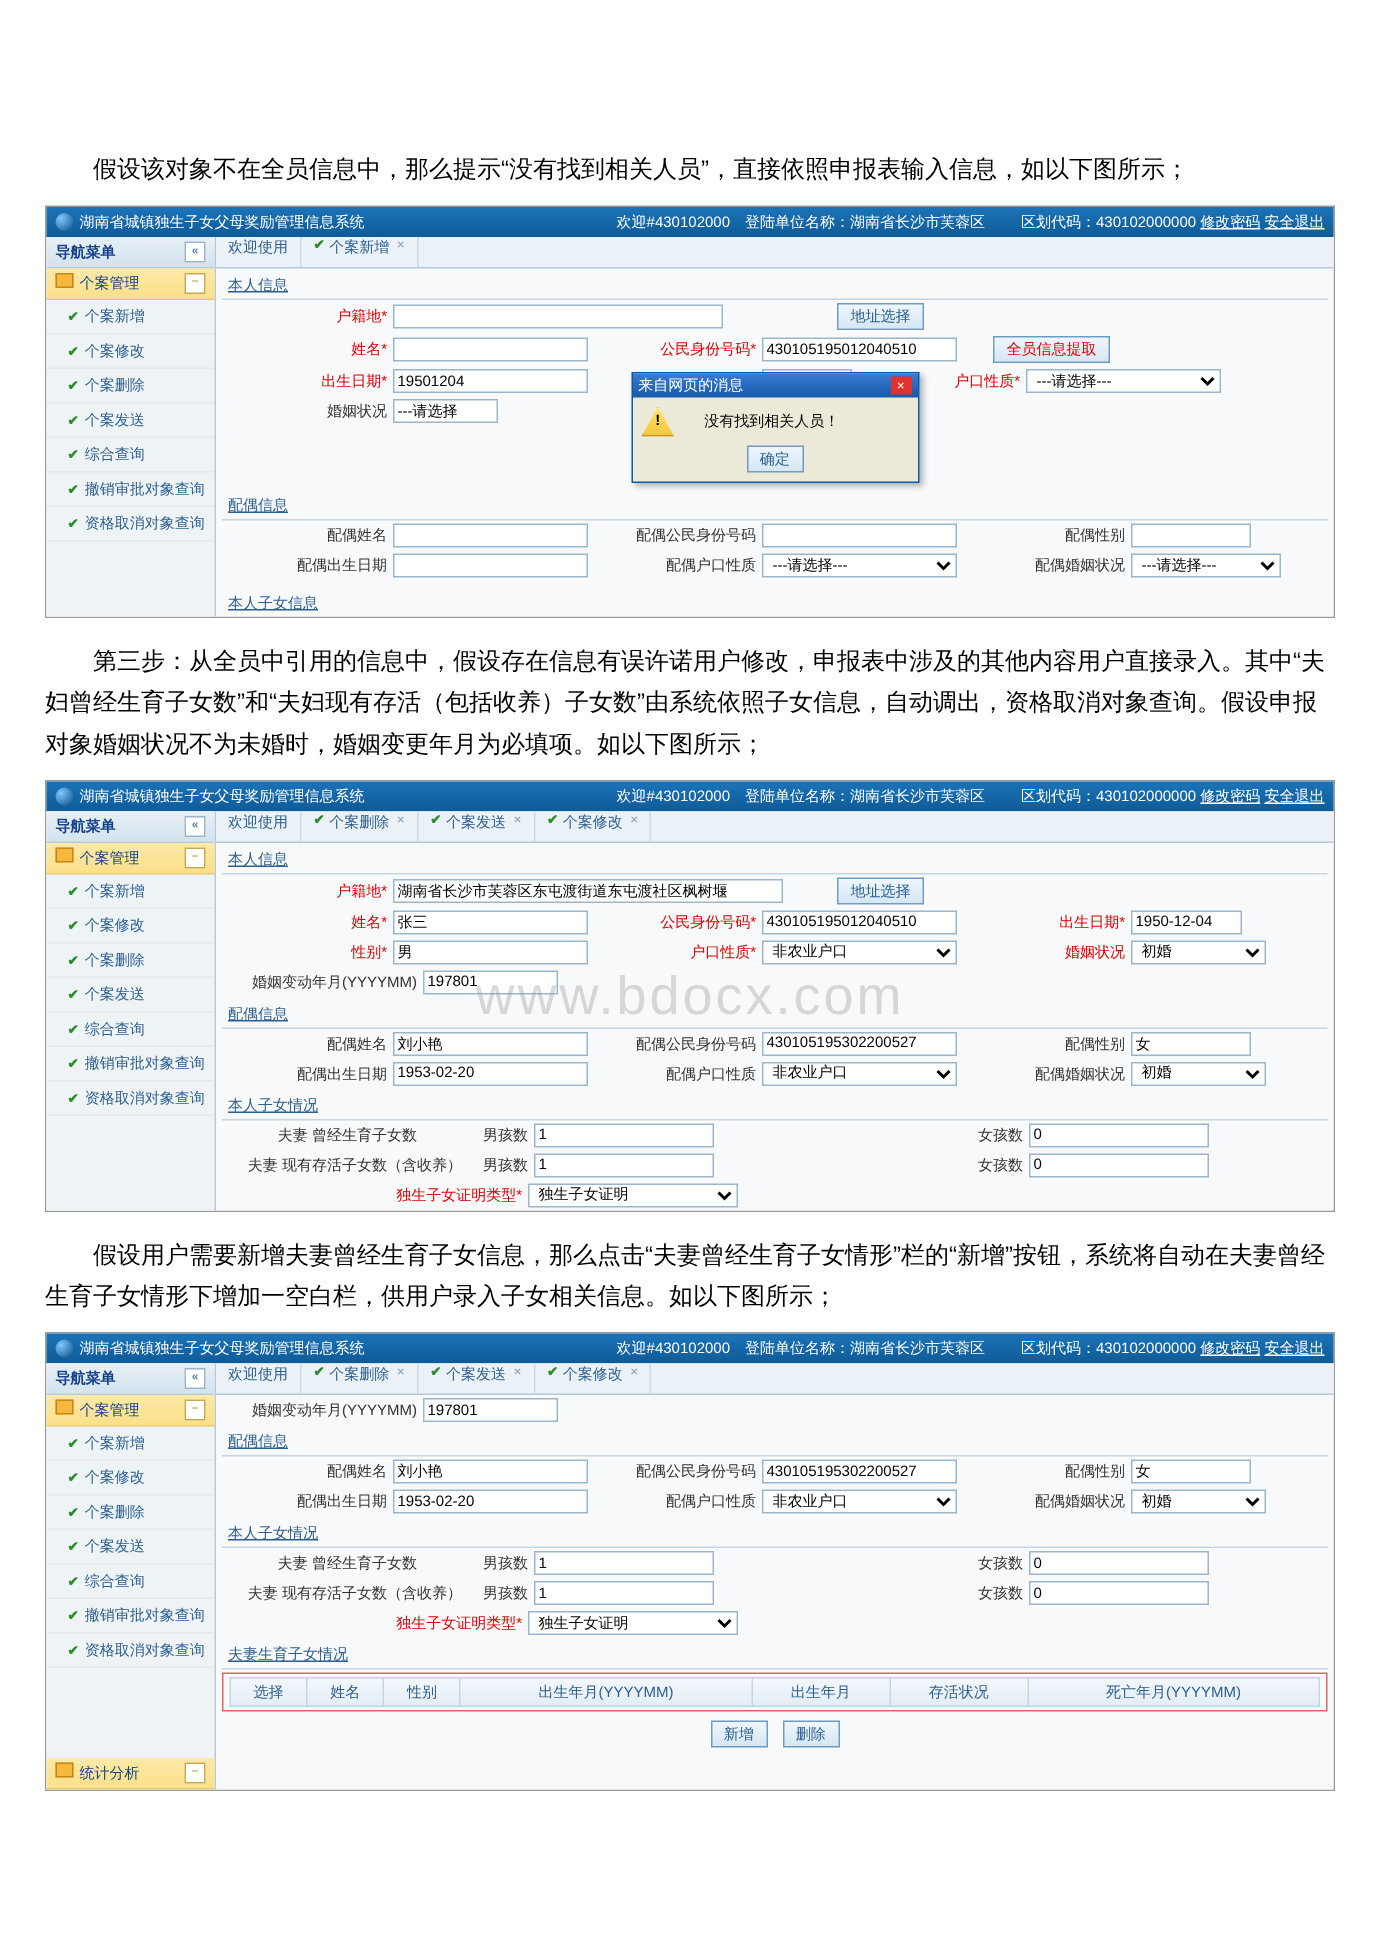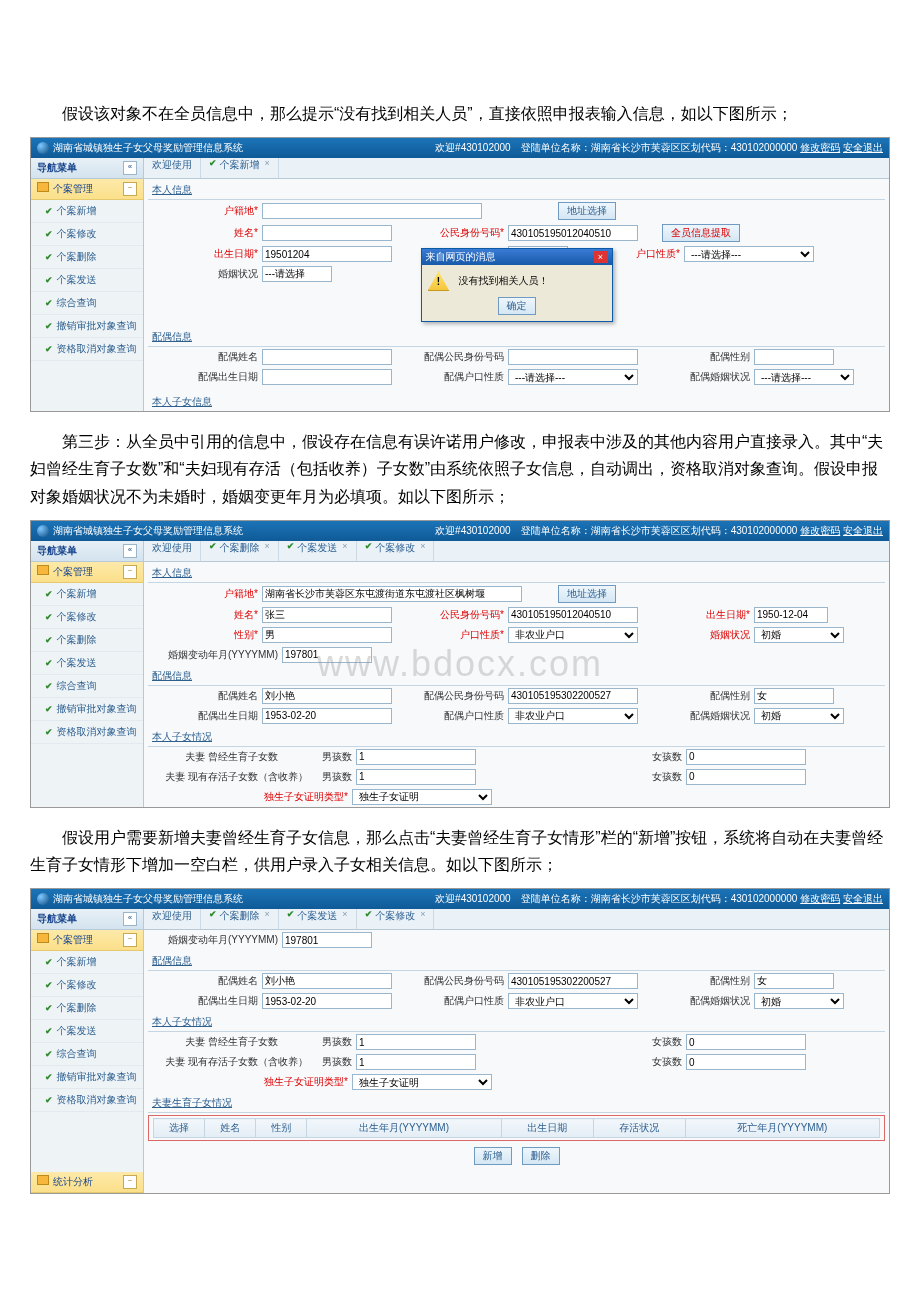--- a/index.html
+++ b/index.html
@@ -4,21 +4,21 @@
 <style>
   body{margin:0;background:#fff;font-family:"Microsoft YaHei","SimSun",sans-serif;font-size:14px;color:#000}
   .page{width:920px;margin:0 auto;padding:100px 30px 40px 30px;box-sizing:border-box}
   .paragraph{font-size:16px;line-height:1.7;margin:0 0 10px 0;text-indent:2em}
   .shot{margin:6px 0 16px 0;border:1px solid #999;font-size:10px}
   .titlebar{background:linear-gradient(#1b74b8,#0f5a97);color:#fff;display:flex;align-items:center;height:20px;padding:0 6px}
   .titlebar .logo{width:12px;height:12px;border-radius:50%;background:radial-gradient(circle at 30% 30%,#7ec9ff,#0a4a80);margin-right:4px;display:inline-block}
   .titlebar .title{flex:0 0 auto;white-space:nowrap}
   .titlebar .spacer{flex:1 1 auto}
   .titlebar .welcome{color:#fff;margin-right:10px}
-  .titlebar .login{color:#fff;margin-right:0}
+  .titlebar .login{color:#fff;margin-right:24px}
   .titlebar .code{color:#fff}
   .titlebar a{color:#fff;text-decoration:underline;margin-left:0}
   .body{display:flex;background:#f7f9fb}
   .sidebar{width:112px;flex:0 0 112px;background:#eef3f6;border-right:1px solid #b8c9d6}
   .navhead{background:linear-gradient(#e8f0f6,#d3e3ef);color:#15428b;font-weight:bold;padding:3px 6px;border-bottom:1px solid #b8c9d6;display:flex;align-items:center}
   .navhead .collapse{margin-left:auto;width:12px;height:12px;border:1px solid #9ab6cd;background:#fff;font-size:8px;line-height:10px;text-align:center;color:#5a7fa6}
   .subhead{background:linear-gradient(#fde9a9,#fbe08a);color:#15428b;padding:3px 6px;display:flex;align-items:flex-start;border-bottom:1px solid #e6c86f}
   .subhead .folder{width:10px;height:8px;background:#f6b73c;border:1px solid #c08a1a;margin-right:4px}
   .subhead .collapse{margin-left:auto;width:12px;height:12px;border:1px solid #c9a94d;background:#fff;font-size:8px;line-height:10px;text-align:center;color:#b08b2b}
   .navitem{padding:4px 6px 4px 14px;color:#2d5f8f;border-bottom:1px solid #e2eaf0;display:flex;align-items:center;gap:4px}
@@ -38,21 +38,21 @@
   .lbl.small{width:96px}
   .lbl.xs{width:70px}
   input.tx,select.sel{height:16px;border:1px solid #9ab6cd;background:#fff;font-size:10px;padding:0 2px;box-sizing:border-box}
   input.tx{width:130px}
   select.sel{width:130px}
   .btn{height:18px;border:1px solid #6f9bc2;background:linear-gradient(#eef6fc,#d5e7f4);color:#2d5f8f;padding:0 8px;font-size:10px;cursor:pointer}
   .btn.red{color:#d00}
   .dlg{position:relative;margin:-36px auto 4px auto;width:190px;background:#ece9d8;border:1px solid #0a5aa6;box-shadow:2px 2px 4px rgba(0,0,0,.3)}
   .dlg .tbar{background:linear-gradient(#3a7bd5,#165aa8);color:#fff;display:flex;align-items:center;height:16px;padding:0 4px;font-size:10px}
   .dlg .tbar .x{margin-left:auto;width:14px;height:12px;background:#d33;color:#fff;text-align:center;line-height:12px;font-size:9px}
-  .dlg .bd{display:flex;align-items:center;gap:9px;padding:6px}
+  .dlg .bd{display:flex;align-items:center;gap:20px;padding:6px}
   .dlg .warn{width:20px;height:18px;background:linear-gradient(#ffe36b,#f6c63d);clip-path:polygon(50% 0,100% 100%,0 100%);border:1px solid #c79a1e;position:relative}
   .dlg .warn::after{content:"!";position:absolute;left:50%;top:46%;transform:translate(-50%,-40%);font-weight:bold;color:#000;font-size:10px}
   .dlg .ft{text-align:center;padding:0 0 6px 0}
   .wm{position:absolute;left:50%;top:50%;transform:translate(-50%,-50%);font-size:36px;color:rgba(150,150,150,.35);font-family:Arial,sans-serif;letter-spacing:2px;pointer-events:none;white-space:nowrap}
   .tbl{width:calc(100% - 8px);margin:2px 4px;border-collapse:collapse}
   .tbl th{background:linear-gradient(#f2f7fb,#e3edf5);color:#2d5f8f;font-weight:normal;border:1px solid #c6d5e2;padding:2px;font-size:10px}
   .tbl td{border:1px solid #d6e1ea;padding:1px;font-size:10px;text-align:center}
   .red-row td{background:#fff;border-color:#e29b9b}
   .red-box{border:1px solid #d66;margin:2px 4px;padding:0}
 </style>
@@ -556,21 +556,21 @@
         <div class="section-title"><a>夫妻生育子女情况</a></div>
         <div class="hr"></div>
         <div class="red-box">
         <table class="tbl">
           <tbody>
                 <tr>
             <th>选择</th>
             <th>姓名</th>
             <th>性别</th>
             <th>出生年月(YYYYMM)</th>
-            <th>出生日期</th>
+            <th>出生年月</th>
             <th>存活状况</th>
             <th>死亡年月(YYYYMM)</th>
           </tr>
         </tbody>
             </table>
         </div>
         <div class="form-row" style="justify-content:center;padding:4px 0 8px 0;gap:10px">
           <button class="btn">新增</button>
           <button class="btn">删除</button>
         </div>

